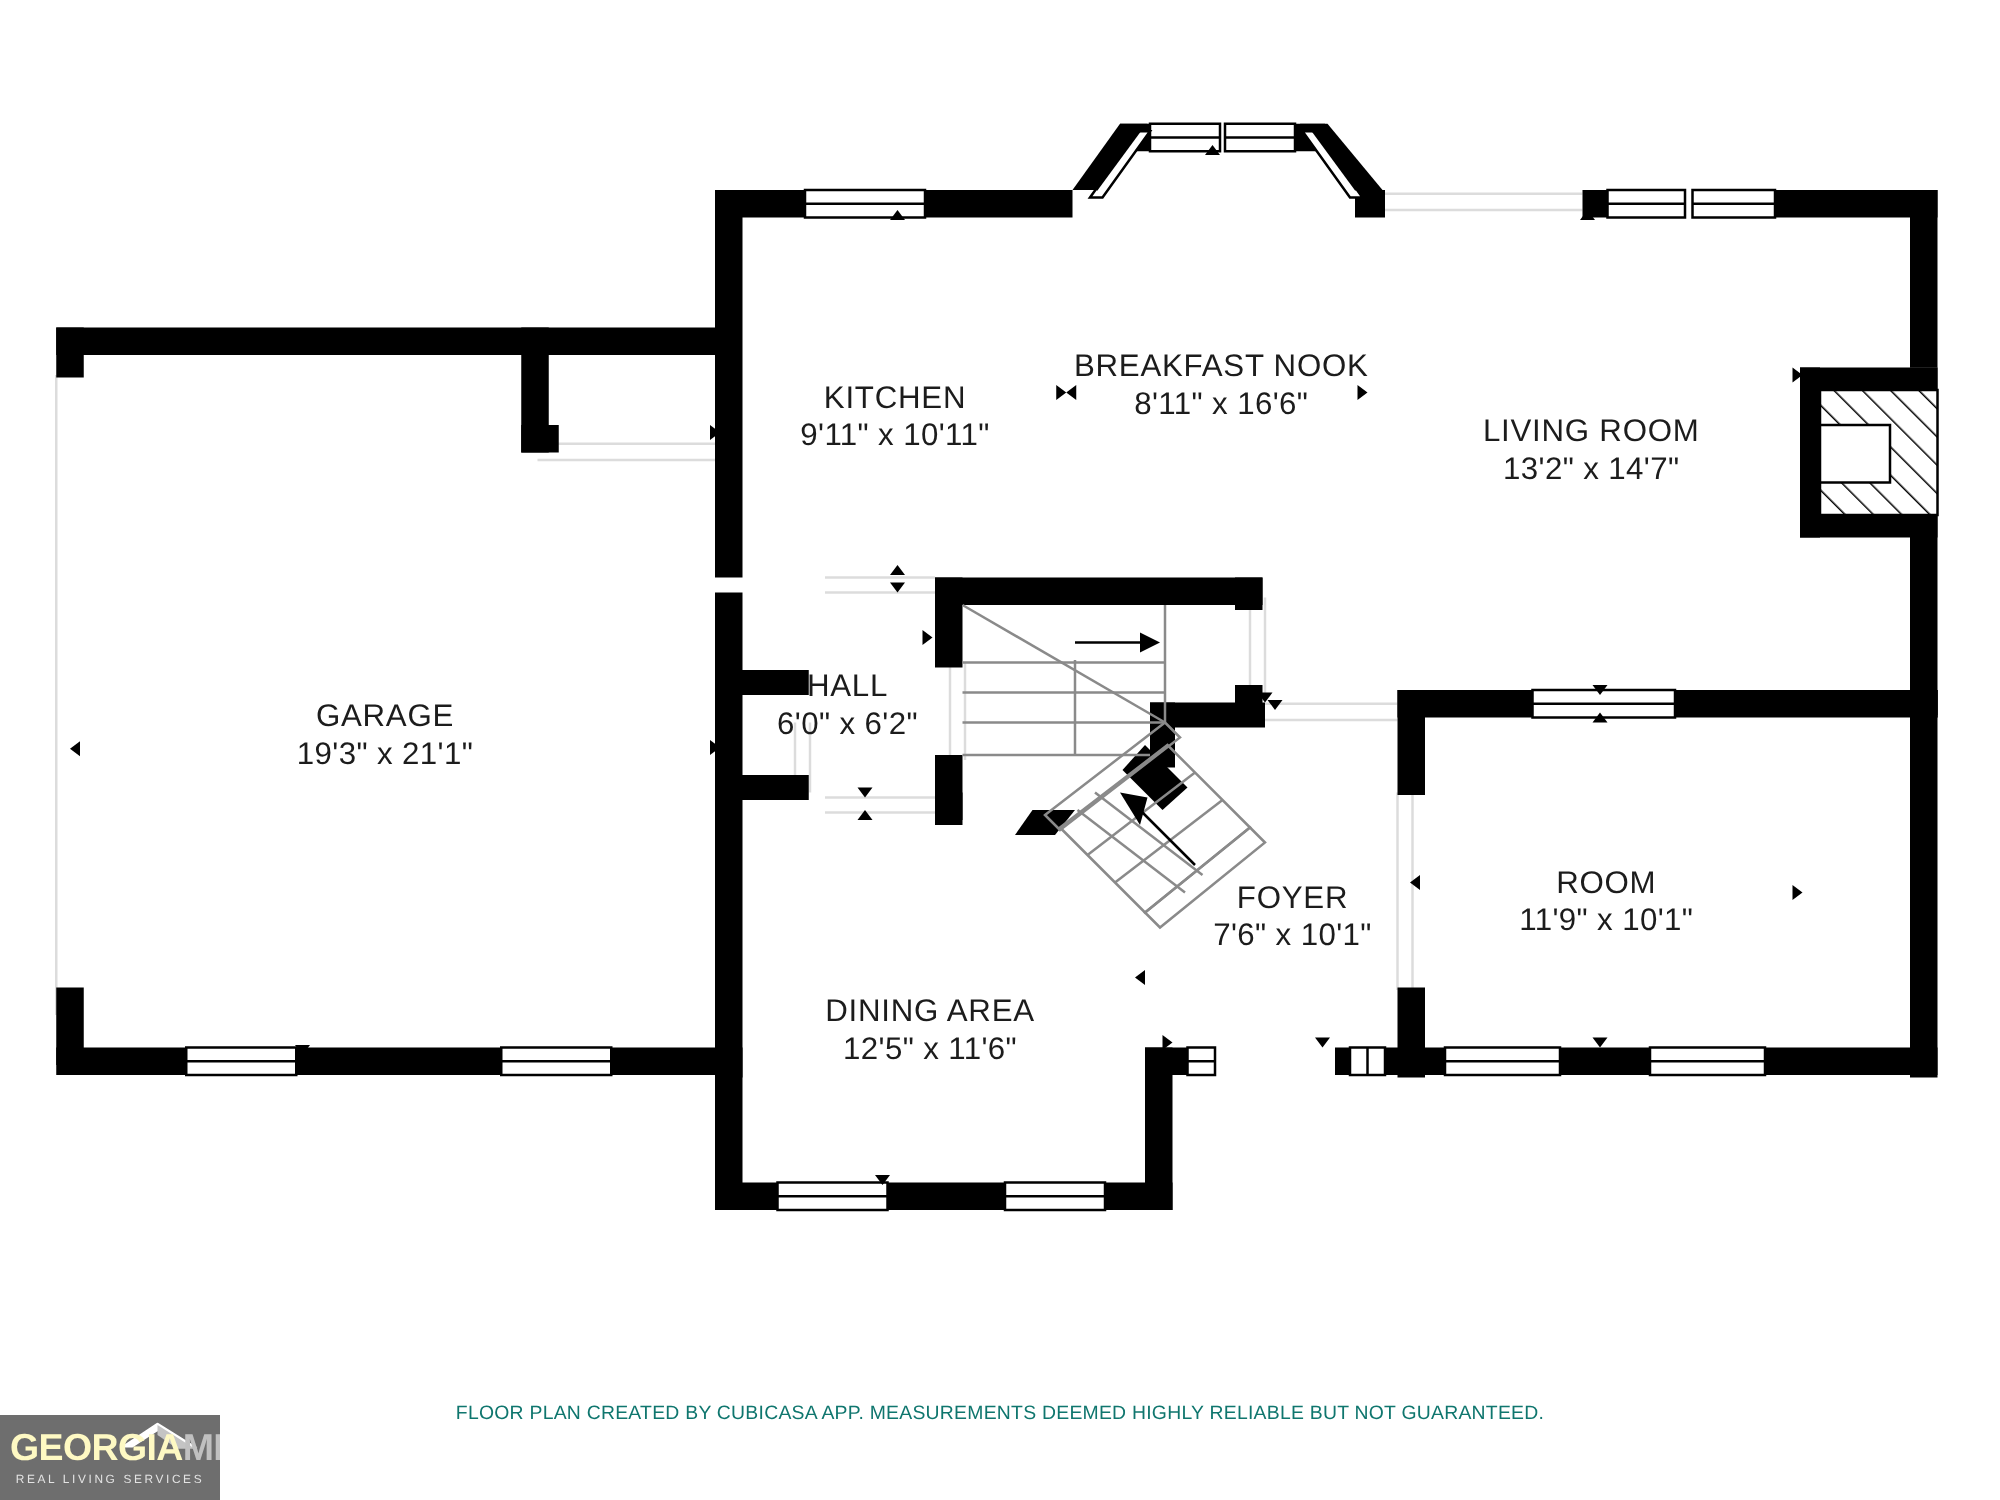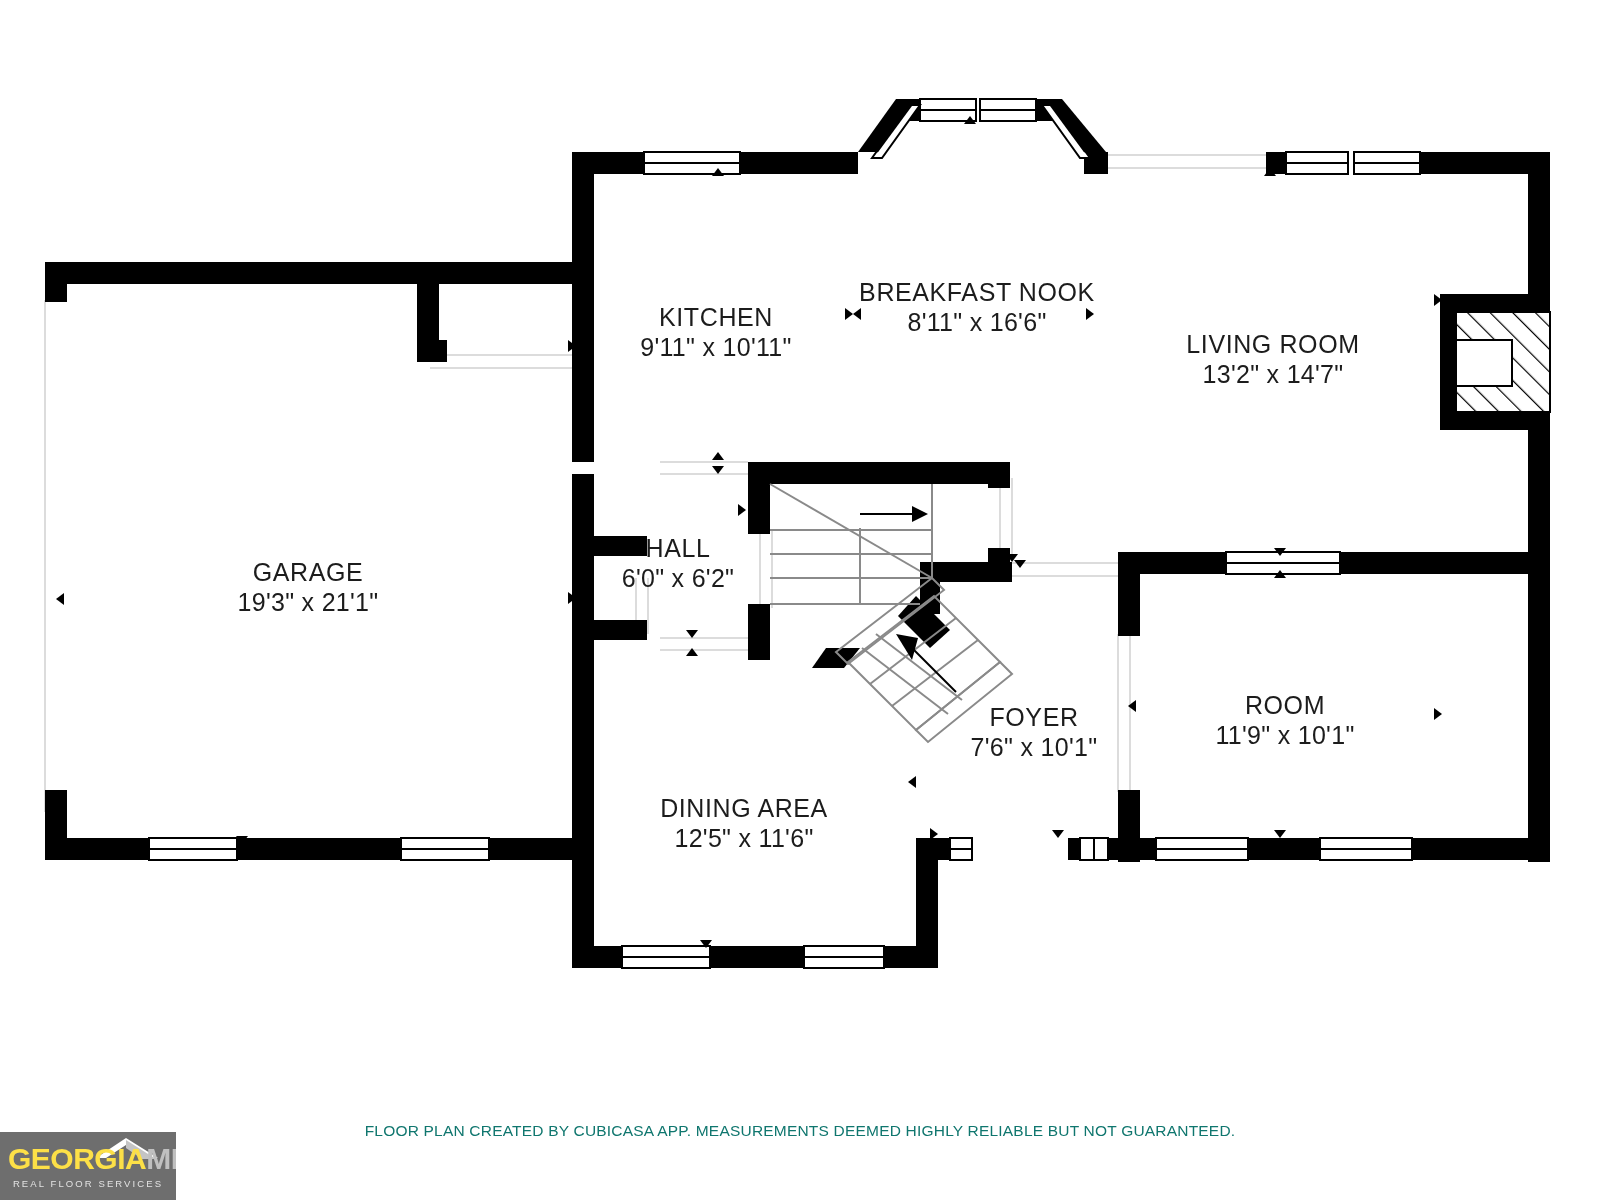--- a/index.html
+++ b/index.html
@@ -63,21 +63,21 @@
     position: absolute;
     left: 8px;
     top: 12px;
     width: 160px;
     font-size: 30px;
     font-weight: bold;
     letter-spacing: -0.5px;
     line-height: 30px;
     white-space: nowrap;
   }
-  .mls-logo .logo-ga { color: #fde047; }
+  .mls-logo .logo-ga { color: #fef9c3; }
   .mls-logo .logo-mls { color: #c0c0c0; }
   .mls-logo .logo-sub {
     position: absolute;
     left: 10px;
     top: 46px;
     width: 156px;
     text-align: center;
     font-size: 9.5px;
     letter-spacing: 2.1px;
     color: #e3e3e3;
@@ -419,14 +419,14 @@
 </div>
 
 <div class="footer-note">FLOOR PLAN CREATED BY CUBICASA APP. MEASUREMENTS DEEMED HIGHLY RELIABLE BUT NOT GUARANTEED.</div>
 
 <div class="mls-logo">
   <svg class="logo-roof" viewBox="0 0 62 22" xmlns="http://www.w3.org/2000/svg">
     <polygon points="30,0 62,20 50,20 30,7 10,20 0,20" fill="#ffffff"></polygon>
     <polygon points="30,2 60,21 46,21 30,10" fill="#c4c4c4"></polygon>
   </svg>
   <div class="logo-main"><span class="logo-ga">GEORGIA</span><span class="logo-mls">MLS</span></div>
-  <div class="logo-sub">REAL FLOOR SERVICES</div>
+  <div class="logo-sub">REAL LIVING SERVICES</div>
 </div>
 
 </body></html>

